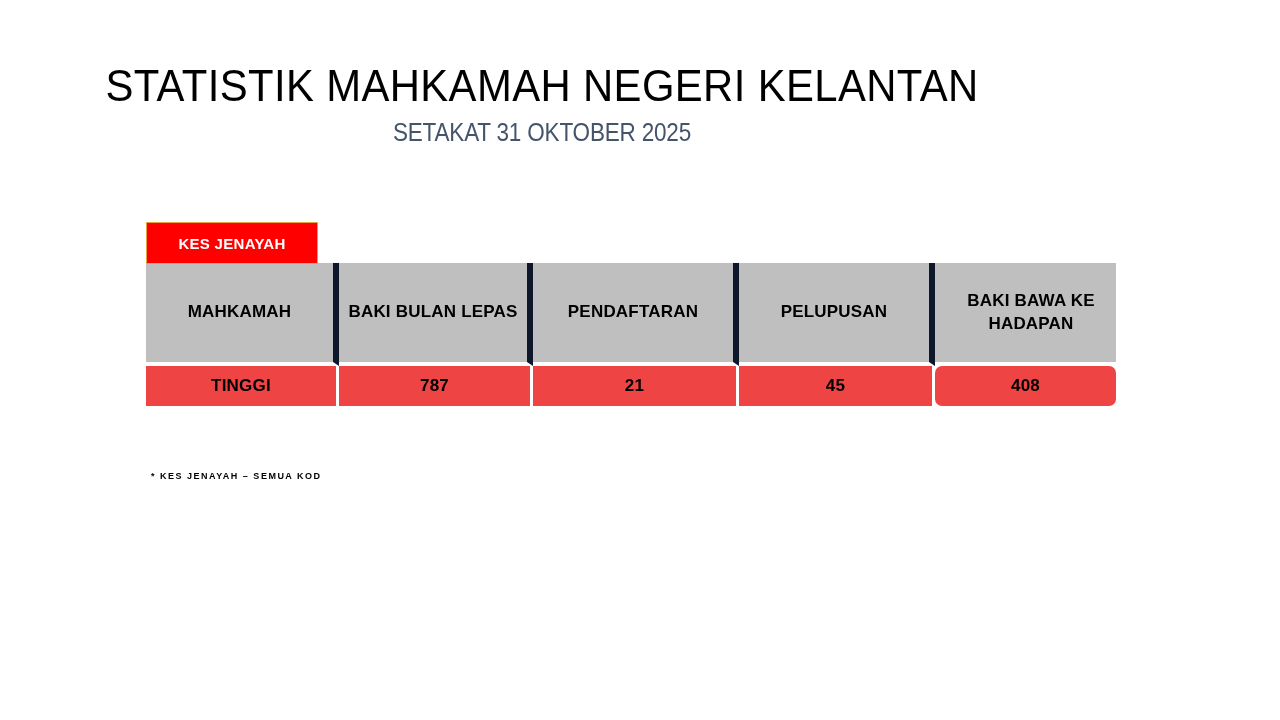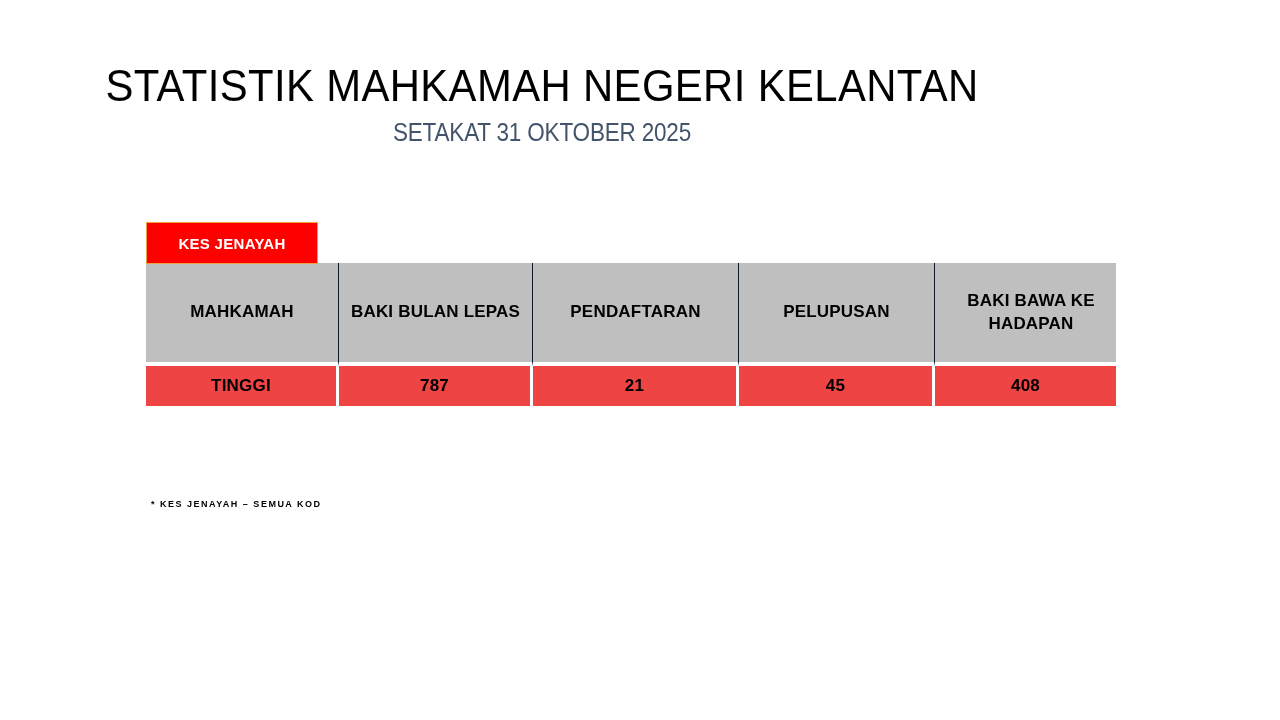--- a/index.html
+++ b/index.html
@@ -100,47 +100,47 @@
     color: #000000;
   }
 
   .head-row td {
     height: 99px;
     background: #BFBFBF;
     font-size: 17px;
     font-weight: bold;
     line-height: 1.35;
     letter-spacing: 0.2px;
-    border-right: 1px solid #0f172a;
+    border-right: 6px solid #0f172a;
     border-bottom: 4px solid #FFFFFF;
   }
   .head-row td:last-child { border-right: none; padding-left: 11px; }
 
   .data-row td {
     height: 40px;
     background: #ef4444;
     font-size: 17px;
     font-weight: bold;
     letter-spacing: 0.2px;
     border-right: 3px solid #FFFFFF;
   }
-  .data-row td:last-child { border-right: none; }
+  .data-row td:last-child { border-right: none; border-radius: 7px; }
 
   
   .col-0 { width: 193px; }
   .col-1 { width: 194px; }
   .col-2 { width: 206px; }
   .col-3 { width: 196px; }
   .col-4 { width: 181px; }
 
   
   .footnote {
     position: absolute;
     left: 151px;
-    top: 499px;
+    top: 471px;
     font-family: "Liberation Sans", sans-serif;
     font-size: 9px;
     font-weight: bold;
     color: #000000;
     letter-spacing: 1.5px;
     white-space: nowrap;
   }
 </style>
 </head>
 <body>

